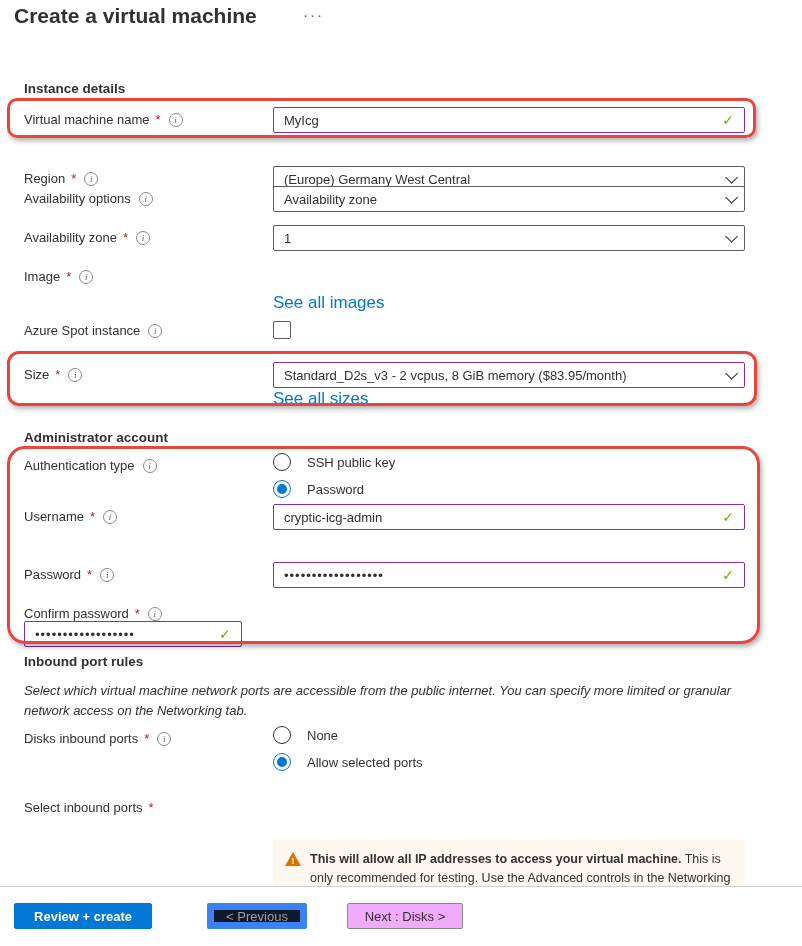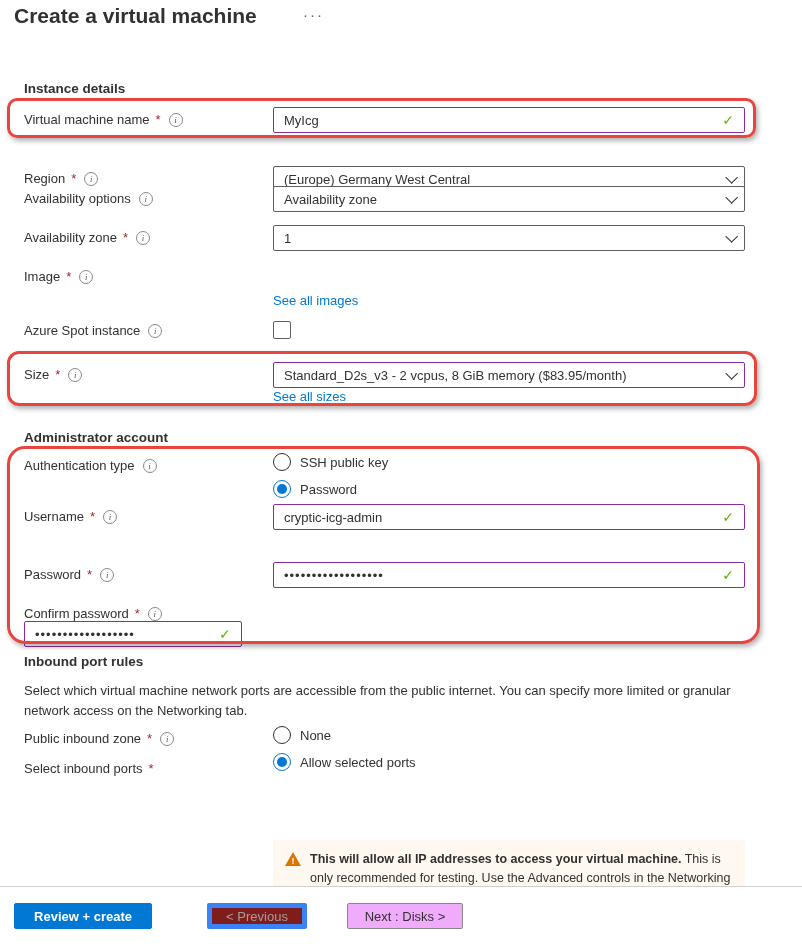--- a/index.html
+++ b/index.html
@@ -33,55 +33,55 @@
   .dbox { border:1px solid #605e5c; border-radius:2px; cursor:pointer; }
   .focus-purple { border:1.5px solid #8a2da5 !important; }
   .tbox { border:1px solid #605e5c; border-radius:2px; }
   input.native { border:none; outline:none; flex:1; font-size:13px; color:#323130;
     font-family:"Liberation Sans","DejaVu Sans",sans-serif; background:transparent; }
   .valid-check { color:#5db300; font-size:14px; margin-left:8px; flex-shrink:0; }
   .chevron { width:9px; height:9px; border-right:1.5px solid #323130; border-bottom:1.5px solid #323130;
     transform:rotate(45deg) translateY(-3px); margin-left:auto; flex-shrink:0; }
   .dots { letter-spacing:1px; font-size:12px; }
 
-  .see-link { position:absolute; color:#0078d4; cursor:pointer; font-size:13px; }
+  .see-link { position:absolute; color:#0078d4; cursor:pointer; font-size:17px; }
 
   
   #row-vmname   { top:107px; }
   #row-region   { top:147px;margin-top:19px; }
   #row-availopt { top:186px; }
   #row-availzn  { top:225px; }
   #row-image    { top:264px; }
   #row-spot     { top:321px; }
   #row-size     { top:362px; }
   #row-auth     { top:453px; }
   #row-username { top:504px; }
   #row-password { top:562px; }
   #row-confirm  { top:601px;flex-direction:column; }
   #row-pubports { top:726px; }
-  #row-selports { top:756px; }
+  #row-selports { top:795px; }
 
   
   .ubuntu-icon { width:16px; height:16px; background:#e95420; border-radius:2px; margin-right:7px;
     position:relative; flex-shrink:0; }
   .ubuntu-icon::after { content:""; position:absolute; left:3px; top:3px; width:8px; height:8px;
     border:1.6px solid #fff; border-radius:50%; }
 
   
   .checkbox { width:18px; height:18px; border:1px solid #605e5c; border-radius:2px; background:#fff; cursor:pointer; }
 
   
-  .radio-opt { display:flex; align-items:center; gap:9px; margin-bottom:9px; cursor:pointer; }
+  .radio-opt { display:flex; align-items:center; gap:16px; margin-bottom:9px; cursor:pointer; }
   .radio { width:18px; height:18px; border-radius:50%; border:1px solid #323130; background:#fff; flex-shrink:0; position:relative; }
   .radio.sel { border:1px solid #0078d4; }
   .radio.sel::after { content:""; position:absolute; left:3px; top:3px; width:10px; height:10px;
     border-radius:50%; background:#0078d4; }
 
   
-  .para { position:absolute; left:24px; top:681px; width:716px; font-size:13px; line-height:1.55; color:#323130; }
+  .para { position:absolute; left:24px; top:681px; width:716px; font-size:13px; line-height:1.55; color:#323130;font-style:italic; }
 
   
   .warn-box { position:absolute; left:273px; top:840px; width:472px; height:46px; background:#fff8f0;
     overflow:hidden; padding:10px 12px 0 12px; display:flex; gap:9px; }
   .warn-tri { width:16px; height:14px; flex-shrink:0; margin-top:2px; position:relative;
     background:#db7500; clip-path:polygon(50% 0, 100% 100%, 0 100%); text-align:center; }
   .warn-tri span { color:#fff; font-size:9px; font-weight:700; line-height:16px; }
   .warn-text { font-size:12.5px; line-height:1.5; color:#323130; }
   .warn-text b { font-weight:700; }
 
@@ -92,21 +92,21 @@
   #anno-2 { left:7px;  top:351px; width:750px; height:55px; border-radius:12px; }
   #anno-3 { left:7px;  top:446px; width:753px; height:198px; border-radius:18px; }
 
   
   .footer-divider { position:absolute; left:0; top:886px; width:802px; height:1px; background:#d2d0ce; }
   .footer { position:absolute; left:0; top:887px; width:802px; height:59px; background:#fff;padding-left:16px; }
   .btn { position:absolute; top:16px; height:26px; font-size:13px; border-radius:2px;
     display:flex; align-items:center; justify-content:center; cursor:pointer;
     font-family:"Liberation Sans","DejaVu Sans",sans-serif; }
   .btn-primary { left:14px; width:138px; background:#0078d4; color:#fff; font-weight:700; border:1px solid #0078d4; }
-  .btn-disabled { left:207px; width:100px; background:#7f1d1d; color:#a19f9d; border:5px solid #3b82f6; cursor:default; }
+  .btn-disabled { left:207px; width:100px; background:#0f172a; color:#a19f9d; border:7px solid #3b82f6; cursor:default; }
   .btn-default { left:317px; width:116px; background:#f0abfc; color:#323130; border:1px solid #8a8886;margin-left:30px; }
 </style>
 </head>
 <body>
 
 <div class="page">
 
   <div class="page-title">Create a virtual machine</div>
   <div class="more-menu">···</div>
 
@@ -260,21 +260,21 @@
         <span class="valid-check">✓</span>
       </div>
     </div>
   </div>
 
   <div class="section-heading" id="h-inbound">Inbound port rules</div>
   <div class="para">Select which virtual machine network ports are accessible from the public internet. You can specify more limited or granular network access on the Networking tab.</div>
 
   <div class="row" id="row-pubports">
     <div class="f-label">
-      <span>Public inbound zone</span>
+      <span>Disks inbound ports</span>
       <span class="req">*</span>
       <span class="info-icon">i</span>
     </div>
     <div class="ctrl">
       <div class="radio-opt">
         <span class="radio"></span>
         <span>None</span>
       </div>
       <div class="radio-opt">
         <span class="radio sel"></span>

